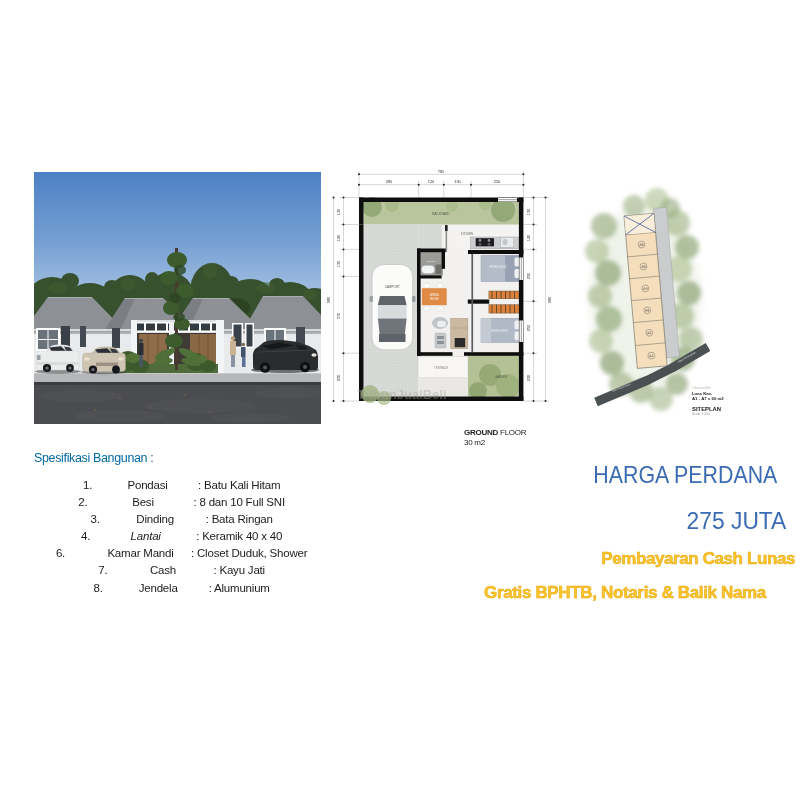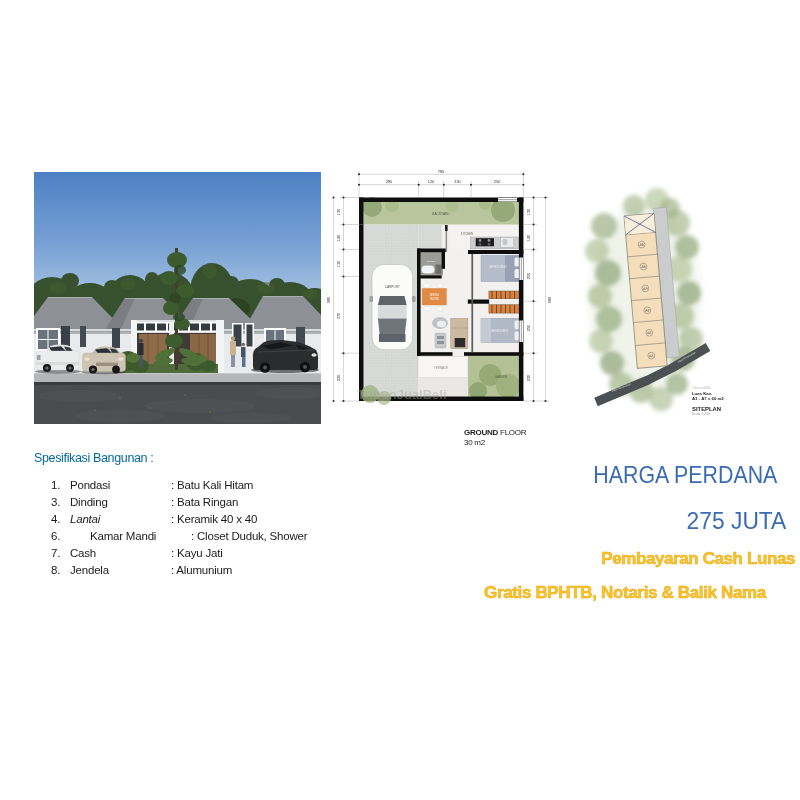--- a/index.html
+++ b/index.html
@@ -567,22 +567,23 @@
   <text x="692" y="415" font-size="3.4" fill="#999990">Scale 1:200</text>
 </svg>
 
 <div class="abs" style="left:464px;top:428px;font-size:8px;letter-spacing:-0.25px;color:#1e1e1e;line-height:9.5px;">
   <div><b>GROUND</b> FLOOR</div>
   <div>30 m2</div>
 </div>
 
 <div class="abs" style="left:34px;top:451px;font-size:12.5px;letter-spacing:-0.35px;color:#0369a1;">Spesifikasi Bangunan :</div>
 
-<div class="abs" style="left:51px;top:477px;font-size:11.5px;letter-spacing:-0.2px;color:#1c1c1c;line-height:17.1px;">
+<div class="abs" style="left:51px;top:477px;font-size:11.5px;letter-spacing:-0.2px;color:#1c1c1c;line-height:17.1px;text-align:center;">
   <div><span style="display:inline-block;width:19px;">1.</span><span style="display:inline-block;width:101px;">Pondasi</span>: Batu Kali Hitam</div>
+  <div><span style="display:inline-block;width:19px;">2.</span><span style="display:inline-block;width:101px;">Besi</span>: 8 dan 10 Full SNI</div>
   <div><span style="display:inline-block;width:19px;">3.</span><span style="display:inline-block;width:101px;">Dinding</span>: Bata Ringan</div>
   <div><span style="display:inline-block;width:19px;">4.</span><span style="display:inline-block;width:101px;font-style:italic;">Lantai</span>: Keramik 40 x 40</div>
   <div><span style="display:inline-block;width:19px;">6.</span><span style="display:inline-block;width:101px;padding-left:20px;">Kamar Mandi</span>: Closet Duduk, Shower</div>
   <div><span style="display:inline-block;width:19px;">7.</span><span style="display:inline-block;width:101px;">Cash</span>: Kayu Jati</div>
   <div><span style="display:inline-block;width:19px;">8.</span><span style="display:inline-block;width:101px;">Jendela</span>: Alumunium</div>
 </div>
 
 <div class="abs" style="left:455px;top:452px;width:334px;text-align:right;font-size:24px;color:#3a6bb3;line-height:46px;">
   <div><span style="display:inline-block;transform:scaleX(0.89);transform-origin:center;">HARGA PERDANA</span></div>
   <div><span style="display:inline-block;transform:scaleX(0.95);transform-origin:center;">275 JUTA</span></div>

